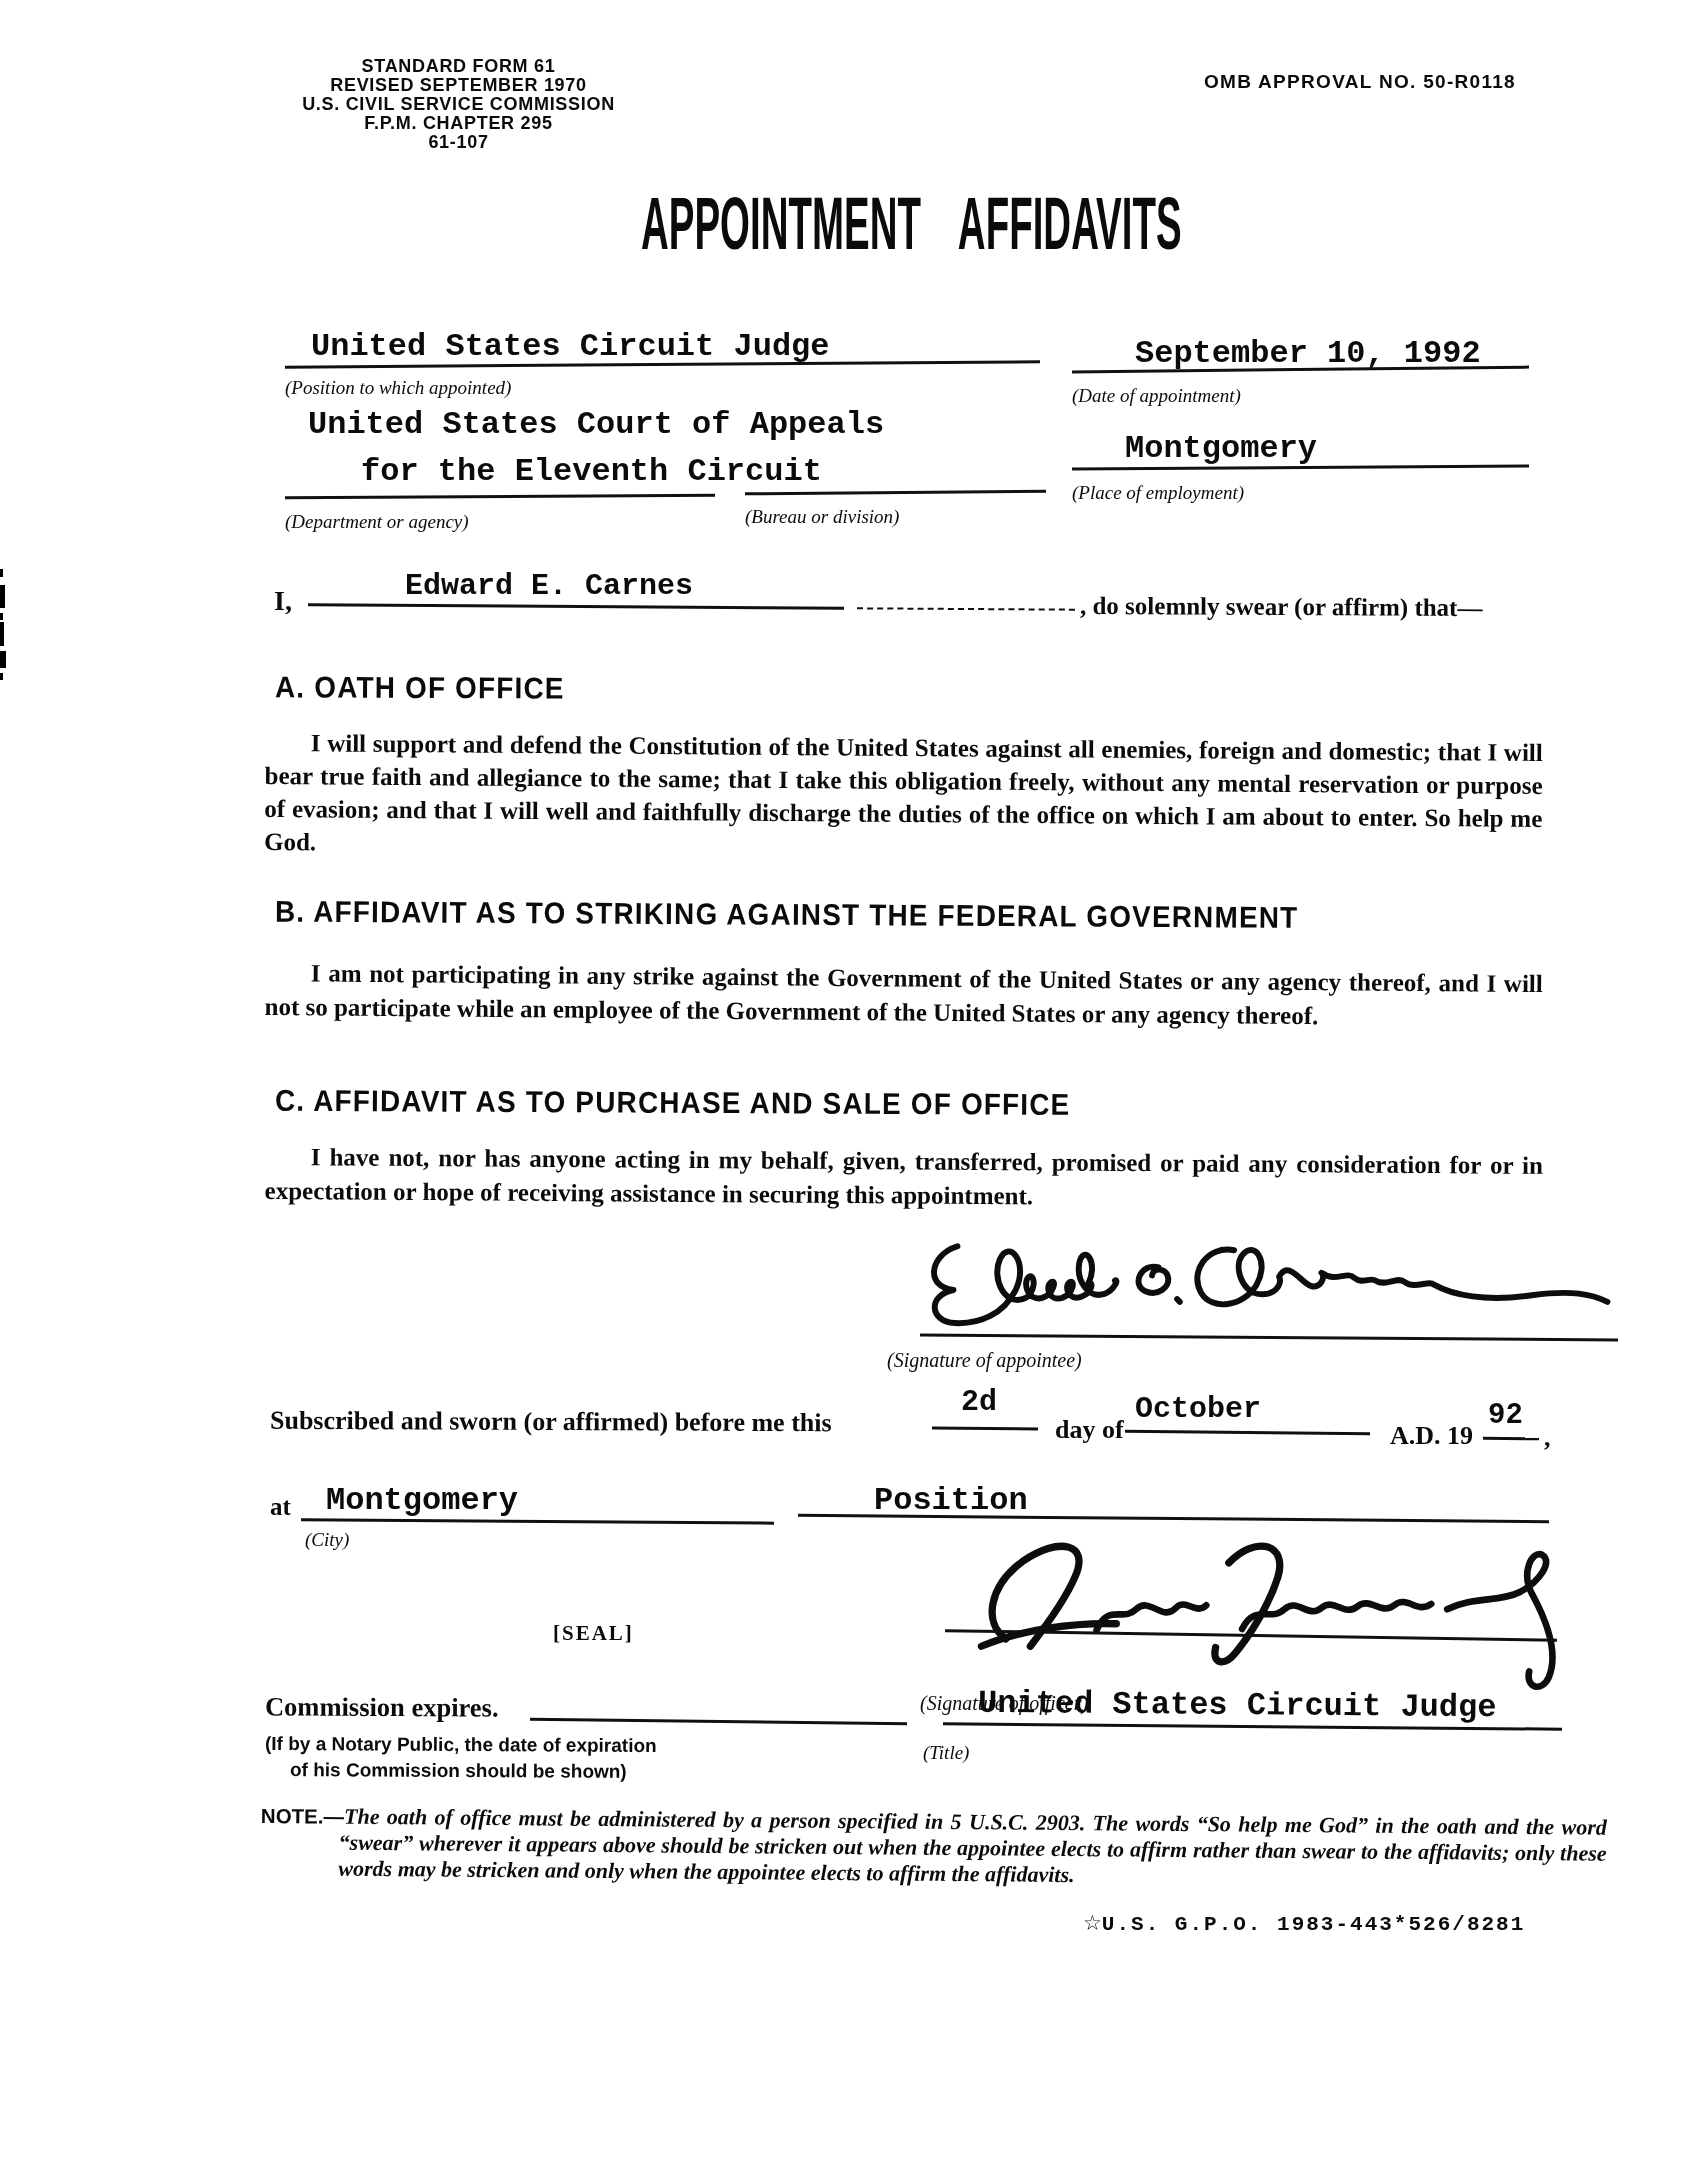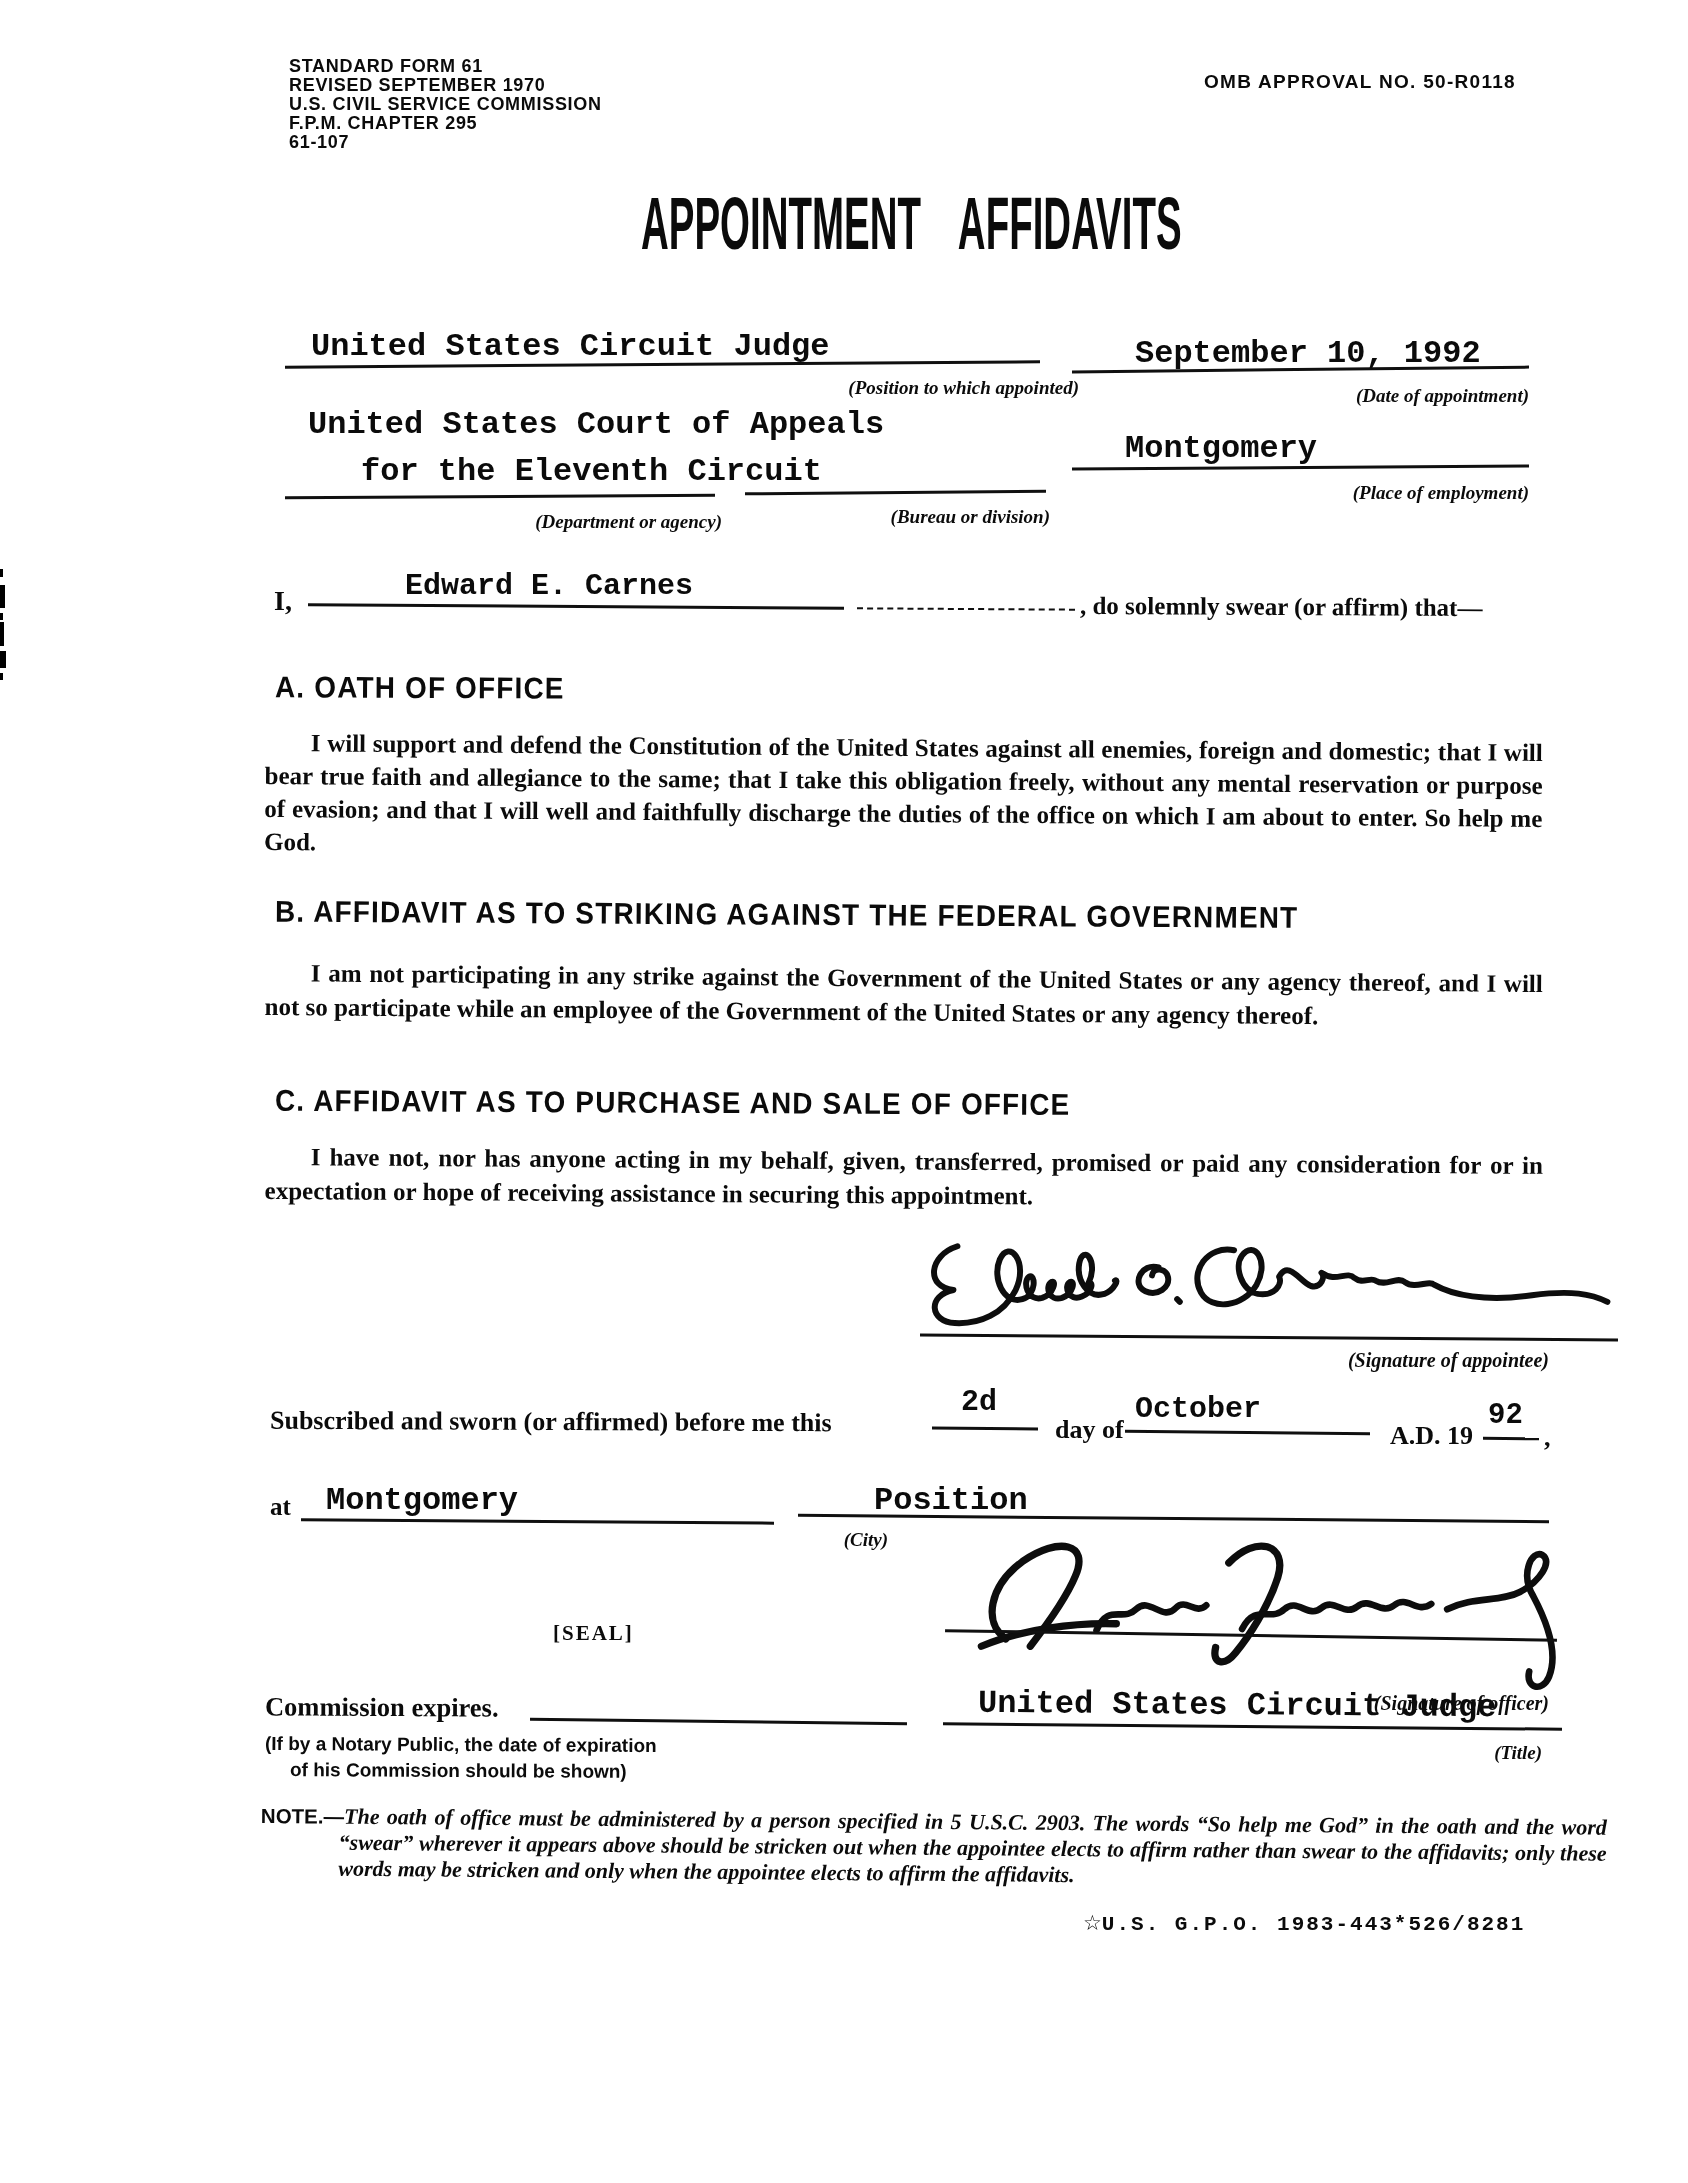--- a/index.html
+++ b/index.html
@@ -1,20 +1,20 @@
 <!DOCTYPE html>
 <html style="font-size:10.6px"><head>
 <meta charset="utf-8">
 <style>
   html,body{margin:0;padding:0;background:#e8e8e8;}
   #page{position:relative;width:1688px;height:2183px;background:#ffffff;overflow:hidden;color:#0b0b0b;}
   .sans{font-family:"Liberation Sans","DejaVu Sans",sans-serif;font-weight:bold;}
   .serif{font-family:"Liberation Serif","DejaVu Serif",serif;font-weight:bold;}
   .mono{font-family:"Liberation Mono","DejaVu Sans Mono",monospace;font-weight:bold;white-space:nowrap;}
-  .lbl{font-family:"Liberation Serif","DejaVu Serif",serif;font-weight:bold;font-style:italic;font-size:19px;text-align:right;white-space:nowrap;}
+  .lbl{font-family:"Liberation Serif","DejaVu Serif",serif;font-weight:normal;font-style:italic;font-size:19px;text-align:left;white-space:nowrap;}
   .abs{position:absolute;}
   .rule{position:absolute;background:#101010;height:3.3px;}
   .rule-dash{position:absolute;border-bottom:3.3px dashed #101010;height:0;}
   .headline{font-family:"Liberation Sans","DejaVu Sans",sans-serif;font-weight:bold;font-size:30px;letter-spacing:1.3px;white-space:nowrap;display:inline-block;transform:scaleX(0.93);transform-origin:left top;}
   .para{font-family:"Liberation Serif","DejaVu Serif",serif;font-weight:bold;font-size:25px;line-height:33px;text-align:justify;text-indent:46px;}
   .artifact{position:absolute;left:0;background:#000;}
   svg.sig{position:absolute;overflow:visible;}
   svg.sig path{fill:none;stroke:#0d0d0d;stroke-linecap:round;stroke-linejoin:round;}
 </style>
 </head>
@@ -22,21 +22,21 @@
 
 <div id="page">
 
   <div class="artifact" style="top:569px;width:3.3px;height:8px;"></div>
   <div class="artifact" style="top:585px;width:4.6px;height:22.5px;"></div>
   <div class="artifact" style="top:613px;width:2.6px;height:6.6px;"></div>
   <div class="artifact" style="top:622px;width:4px;height:24px;"></div>
   <div class="artifact" style="top:651px;width:6px;height:17px;"></div>
   <div class="artifact" style="top:673px;width:3.3px;height:6.6px;"></div>
 
-  <div class="abs sans" style="left:289px;top:57px;width:339px;font-size:18px;line-height:19px;text-align:left;letter-spacing:0.7px;">
+  <div class="abs sans" style="left:289px;top:57px;width:339px;font-size:18px;line-height:19px;text-align:center;letter-spacing:0.7px;">
     <div>STANDARD FORM 61</div>
     <div>REVISED SEPTEMBER 1970</div>
     <div>U.S. CIVIL SERVICE COMMISSION</div>
     <div>F.P.M. CHAPTER 295</div>
     <div>61-107</div>
   </div>
 
   <div class="abs sans" style="left:1204px;top:71px;font-size:19px;letter-spacing:1.3px;white-space:nowrap;">OMB APPROVAL NO. 50-R0118</div>
 
   <div class="abs" style="left:641px;top:187px;">

